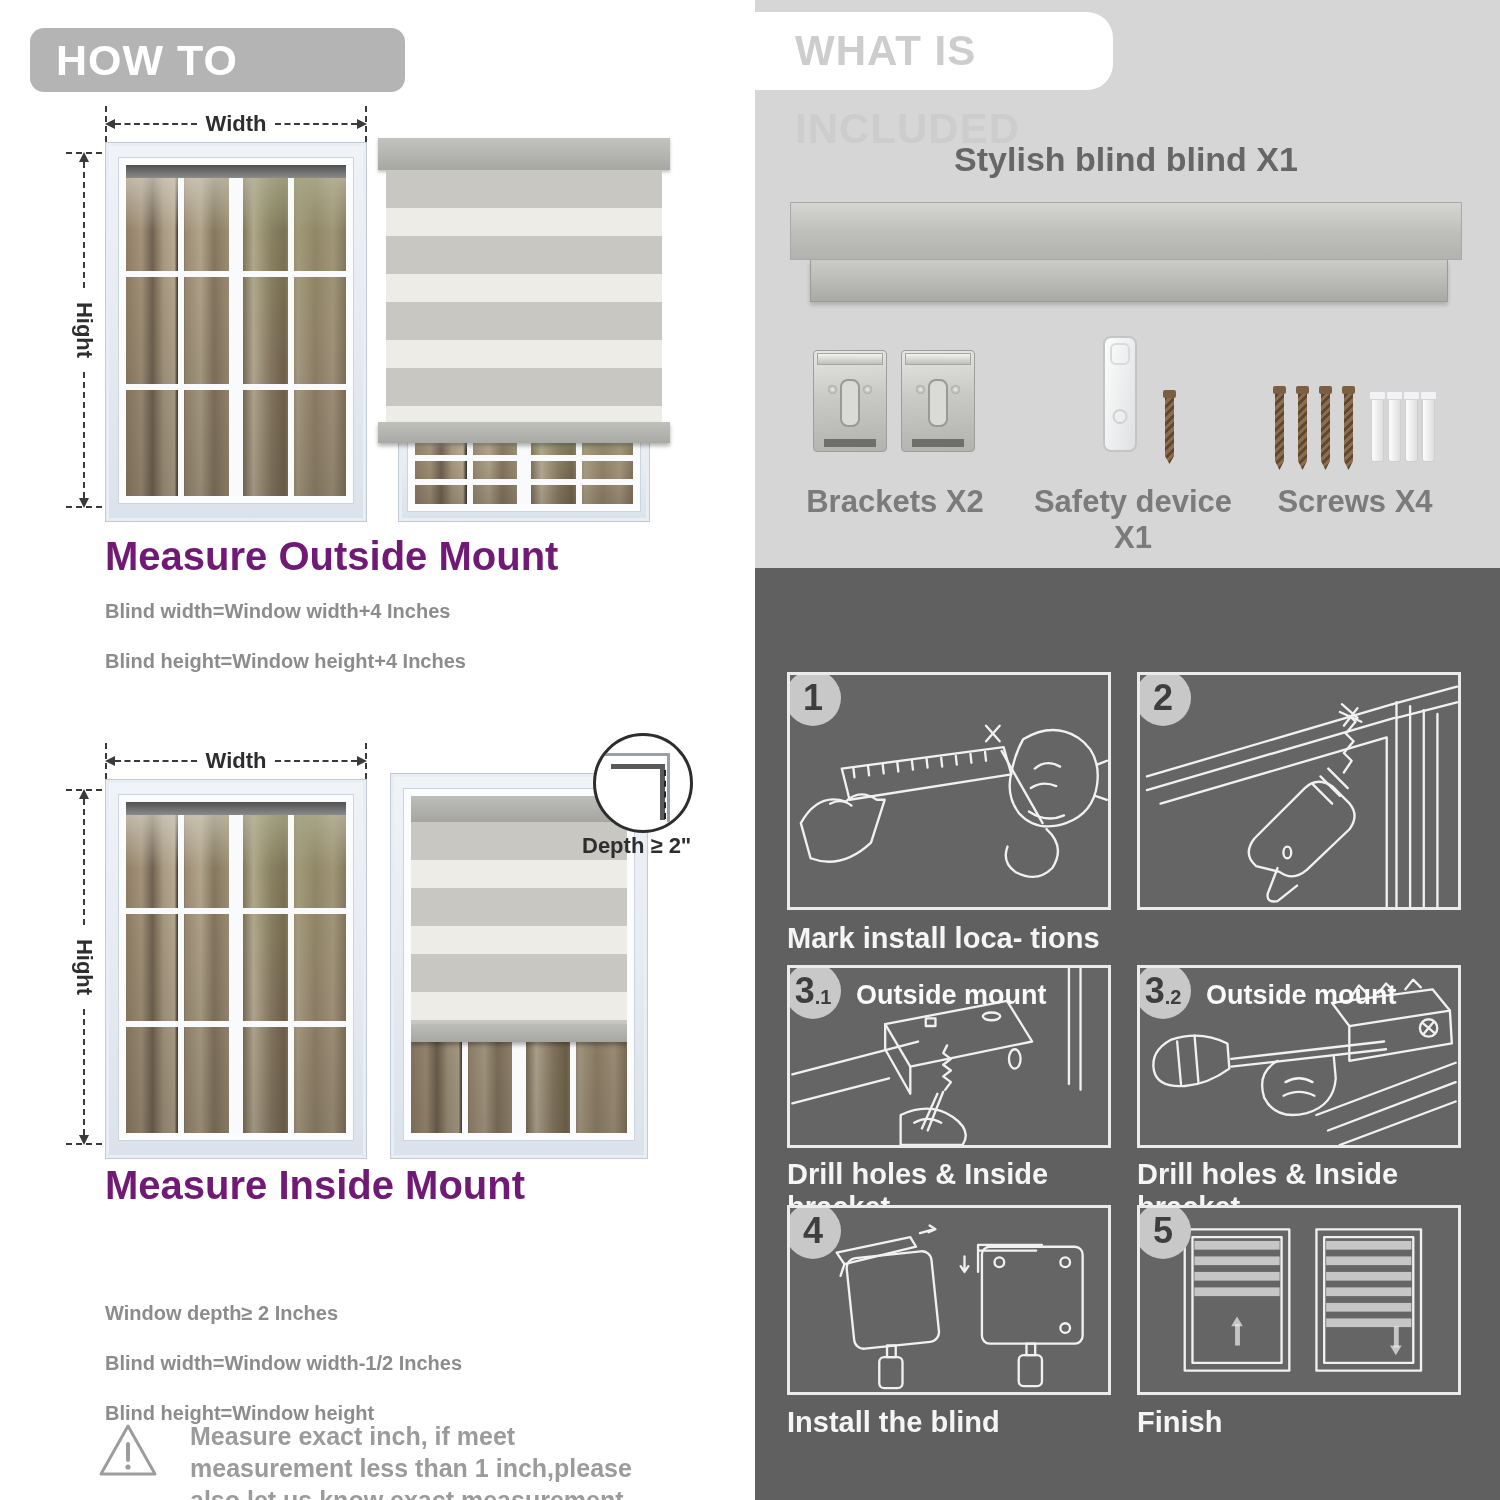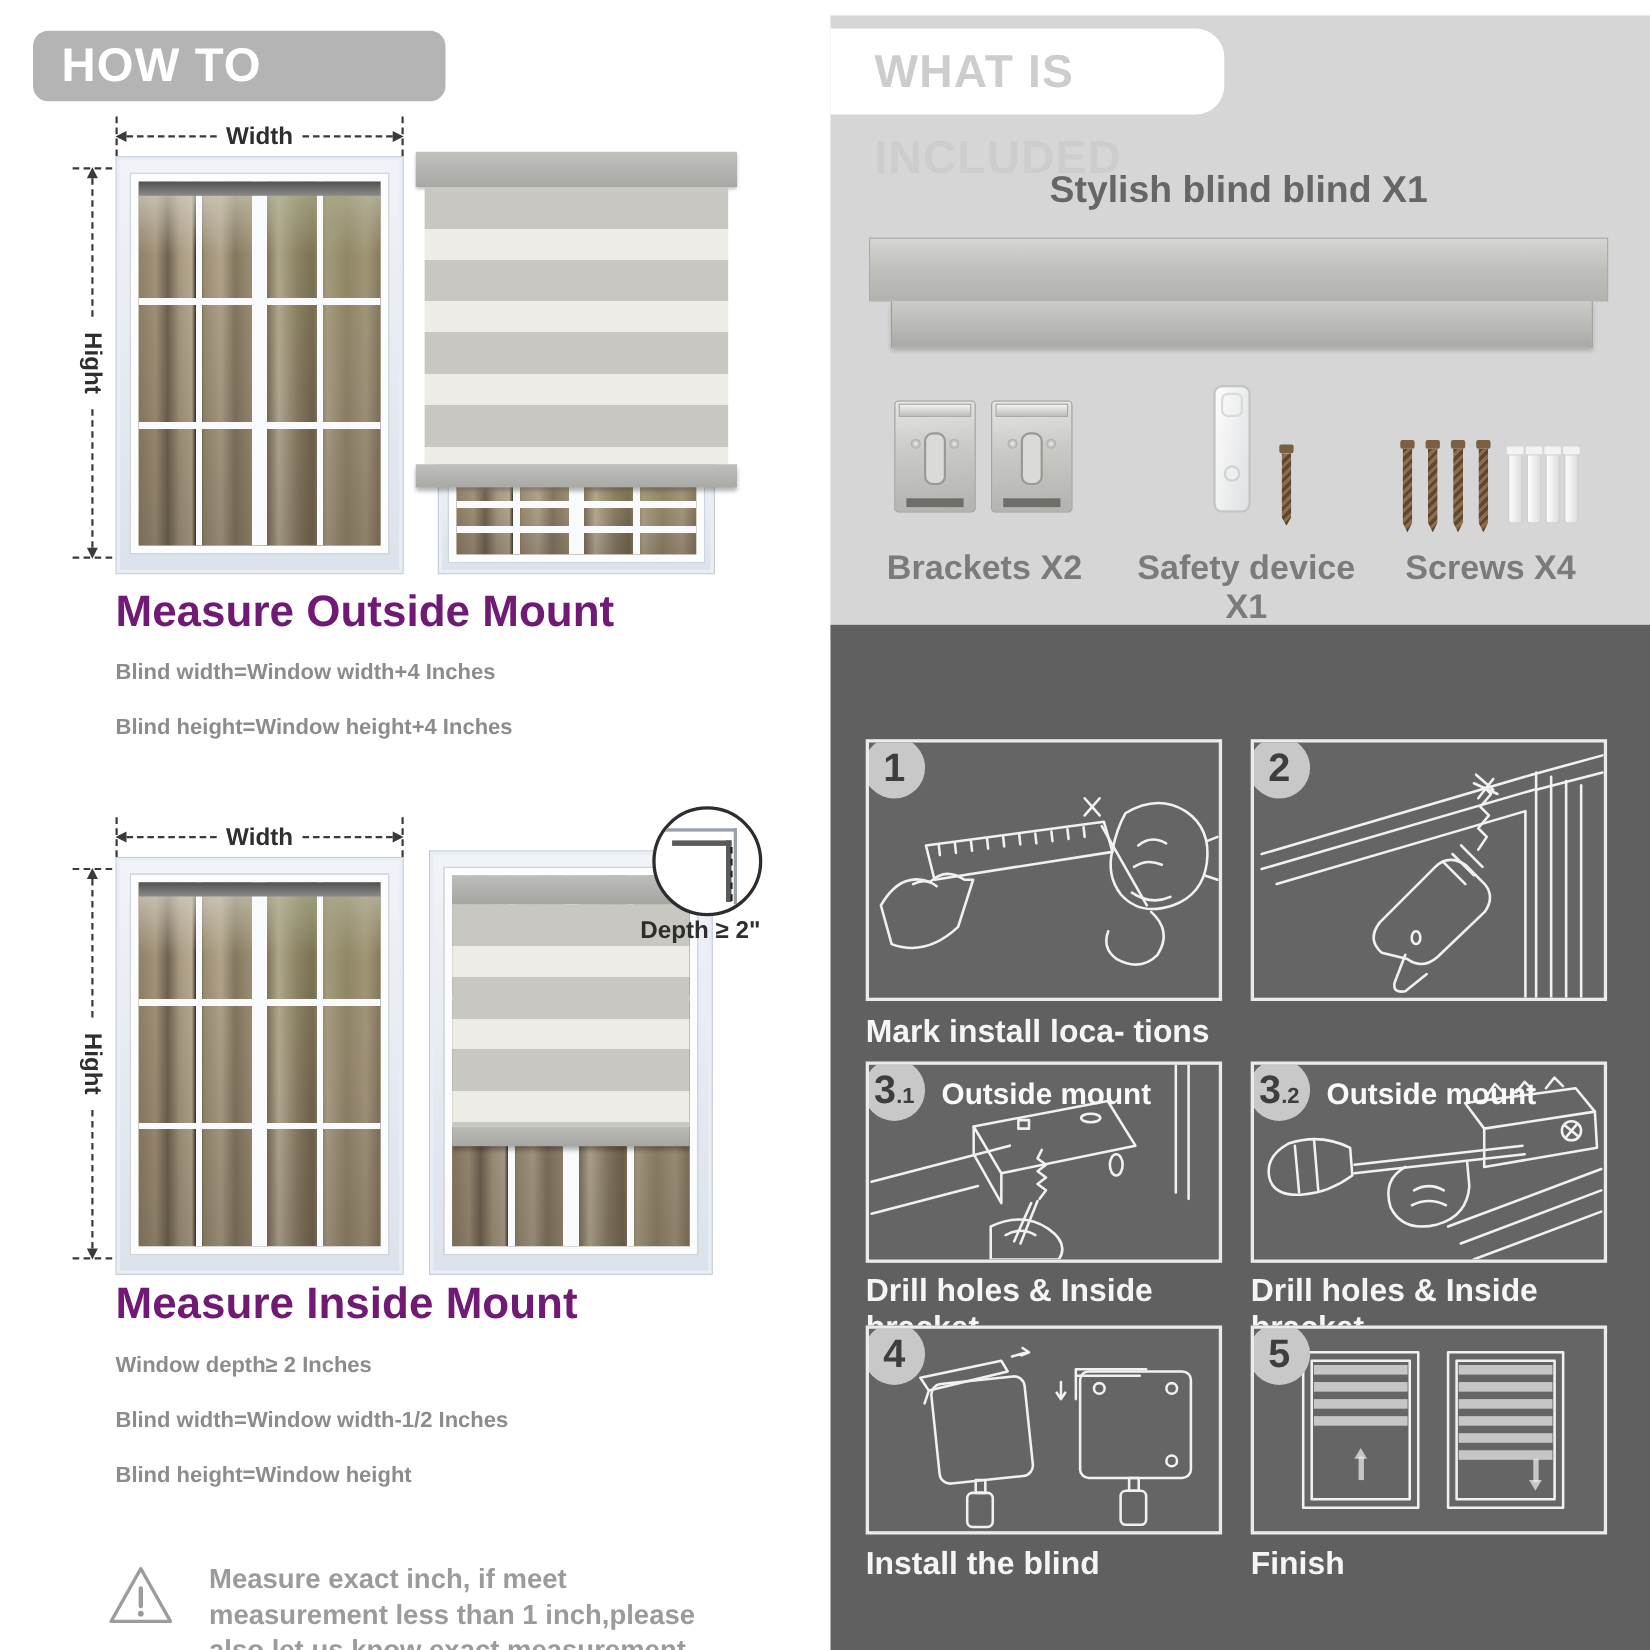--- a/index.html
+++ b/index.html
@@ -69,21 +69,21 @@
                 border:3px solid #2d2d2d;overflow:hidden;z-index:5;}
   .dc-l1{position:absolute;left:16%;top:30%;width:52%;height:54%;border-top:5px solid #5a5a5a;border-right:5px solid #5a5a5a;}
   .dc-l2{position:absolute;left:8%;top:18%;width:68%;height:70%;border-top:3px solid #9aa0a8;border-right:3px solid #9aa0a8;}
   .dc-dash{position:absolute;right:26%;top:36%;height:52%;border-left:2px dashed #222;}
   .depth-lbl{position:absolute;font-size:22px;color:#2e2e2e;}
 
   .warn-wrap{position:absolute;display:flex;gap:30px;align-items:flex-start;}
   .warn-text{width:468px;font-size:25px;line-height:32px;color:#9b9b9b;}
 
   
-  .right-top{position:absolute;left:755px;top:14px;width:745px;height:568px;background:#d6d6d6;}
+  .right-top{position:absolute;left:755px;top:0;width:745px;height:568px;background:#d6d6d6;}
   .wi-pill{position:absolute;left:0;top:12px;width:358px;height:78px;background:#fff;border-radius:0 26px 26px 0;
            color:#cdcdcd;font-size:42px;line-height:78px;padding-left:40px;letter-spacing:1px;box-sizing:border-box;}
   .stylish{position:absolute;left:35px;top:140px;width:672px;text-align:center;font-size:34px;color:#666;}
   .rail-a{position:absolute;left:35px;top:202px;width:672px;height:58px;
           background:linear-gradient(180deg,#d5d5d3,#bdbdb9 55%,#b2b2ae);border:1px solid #a8a8a4;box-sizing:border-box;}
   .rail-b{position:absolute;left:55px;top:260px;width:638px;height:42px;
           background:linear-gradient(180deg,#cbcbc7,#a9a9a5);border:1px solid #9b9b97;border-top:none;box-sizing:border-box;
           box-shadow:0 3px 4px rgba(0,0,0,0.18);}
   .comp-lbl{position:absolute;top:484px;text-align:center;font-size:31px;color:#7b7b7b;}
 
@@ -221,21 +221,21 @@
     </div>
     <div class="depth-circle" style="left:523px;top:-12px;">
       <div class="dc-l2"></div>
       <div class="dc-l1"></div>
       <div class="dc-dash"></div>
     </div>
     <div class="depth-lbl" style="left:512px;top:88px;width:140px;">Depth ≥ 2"</div>
   </div>
 
   <div class="sec-title" style="left:105px;top:1163px;">Measure Inside Mount</div>
-  <div class="sec-body" style="left:105px;top:1216px;">
+  <div class="sec-body" style="left:105px;top:1288px;">
     <div>Window depth≥ 2 Inches</div>
     <div>Blind width=Window width-1/2 Inches</div>
     <div>Blind height=Window height</div>
   </div>
 
   <div class="warn-wrap" style="left:96px;top:1372px;margin-top:48px;">
     <svg width="64" height="62" viewBox="0 0 64 62">
       <path d="M32 6 L59 54 L5 54 Z" fill="none" stroke="#9c9c9c" stroke-width="3" stroke-linejoin="round"></path>
       <line x1="32" y1="24" x2="32" y2="40" stroke="#9c9c9c" stroke-width="4" stroke-linecap="round"></line>
       <circle cx="32" cy="47" r="2.6" fill="#9c9c9c"></circle>

